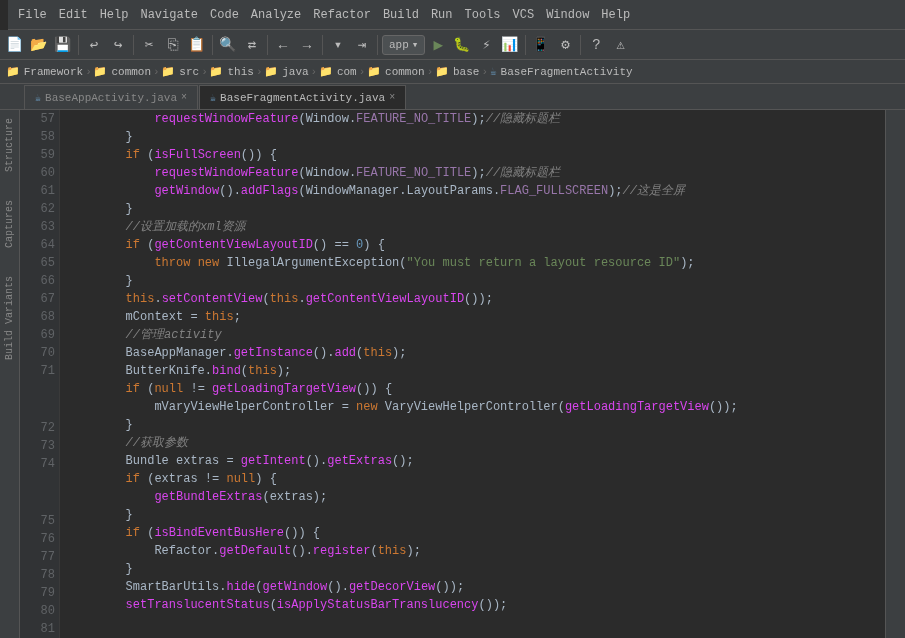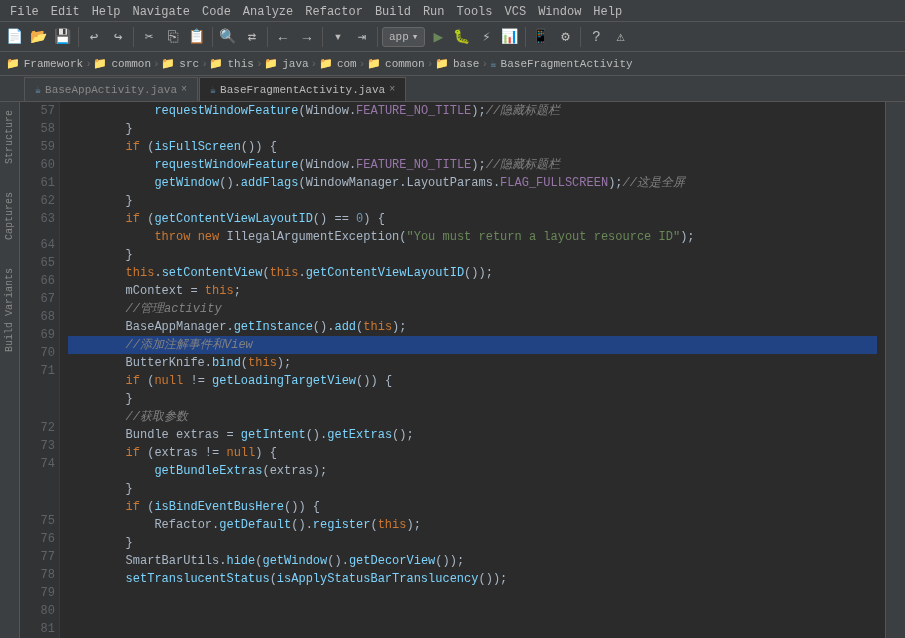--- a/index.html
+++ b/index.html
@@ -1,25 +1,26 @@
 <!DOCTYPE html>
 <html><head>
   <meta charset="utf-8">
   <style>
     * { margin: 0; padding: 0; box-sizing: border-box; }
     body { background: #2b2b2b; font-family: 'Courier New', Courier, monospace; font-size: 12px; color: #a9b7c6; width: 905px; height: 638px; overflow: hidden; }
 
     
     .menubar {
       background: #3c3f41;
-      height: 22px;
-      display: flex;
-      align-items: flex-end;
+      height: 30px;
+      display: flex;
+      align-items: center;
       padding: 0 4px;
       border-bottom: 1px solid #555;
+      margin-left: 8px;
     }
     .menubar-item {
       color: #bbbbbb;
       padding: 2px 6px;
       font-size: 12px;
       cursor: pointer;
     }
 
     
     .toolbar {
@@ -151,21 +152,21 @@
       white-space: pre;
       line-height: 18px;
       font-size: 12px;
     }
 
     
     .kw { color: #cc7832; } 
     .str { color: #6a8759; } 
     .num { color: #6897bb; }
     .comment-cn { color: #808080; font-style: italic; }
-    .method { color: #7dd3fc; } 
+    .method { color: #d946ef; } 
     .class-name { color: #a9b7c6; }
     .static-field { color: #9876aa; }
 
     
     .side-panel-right {
       width: 20px;
       background: #3c3f41;
       border-left: 1px solid #555;
       display: flex;
       flex-direction: column;
@@ -287,21 +288,21 @@
   <div class="editor-area">
 
     <div class="line-numbers" id="line-nums">
         <div style="line-height: 18px;">57</div>
         <div style="line-height: 18px;">58</div>
         <div style="line-height: 18px;">59</div>
         <div style="line-height: 18px;">60</div>
         <div style="line-height: 18px;">61</div>
         <div style="line-height: 18px;">62</div>
         <div style="line-height: 18px;">63</div>
-        <div style="line-height: 18px; margin-top: 8px;">64</div>
+        <div style="line-height: 18px;">64</div>
         <div style="line-height: 18px;">65</div>
         <div style="line-height: 18px;">66</div>
         <div style="line-height: 18px;">67</div>
         <div style="line-height: 18px;">68</div>
         <div style="line-height: 18px;">69</div>
         <div style="line-height: 18px;">70</div>
         <div style="line-height: 18px;">71</div>
         <div style="line-height: 18px; margin-top: 39px;">72</div>
         <div style="line-height: 18px;">73</div>
         <div style="line-height: 18px;">74</div>
@@ -320,31 +321,32 @@
       </div>
 
     <div class="code-content" id="code-lines">
         <div class="code-line">            <span class="method">requestWindowFeature</span>(<span class="class-name">Window</span>.<span class="static-field">FEATURE_NO_TITLE</span>);<span class="comment-cn">//隐藏标题栏</span></div>
         <div class="code-line">        }</div>
         <div class="code-line">        <span class="kw">if</span> (<span class="method">isFullScreen</span>()) {</div>
         <div class="code-line">            <span class="method">requestWindowFeature</span>(<span class="class-name">Window</span>.<span class="static-field">FEATURE_NO_TITLE</span>);<span class="comment-cn">//隐藏标题栏</span></div>
         <div class="code-line">            <span class="method">getWindow</span>().<span class="method">addFlags</span>(<span class="class-name">WindowManager</span>.<span class="class-name">LayoutParams</span>.<span class="static-field">FLAG_FULLSCREEN</span>);<span class="comment-cn">//这是全屏</span></div>
         <div class="code-line">        }</div>
         <div class="code-line"></div>
+        <div class="code-line">        <span class="comment-cn">//设置加载的xml资源</span></div>
         <div class="code-line">        <span class="kw">if</span> (<span class="method">getContentViewLayoutID</span>() == <span class="num">0</span>) {</div>
         <div class="code-line" style="background: transparent;">            <span class="kw">throw</span> <span class="kw">new</span> <span class="class-name">IllegalArgumentException</span>(<span class="str">"You must return a layout resource ID"</span>);</div>
         <div class="code-line">        }</div>
         <div class="code-line" style="background: transparent;">        <span class="kw">this</span>.<span class="method">setContentView</span>(<span class="kw">this</span>.<span class="method">getContentViewLayoutID</span>());</div>
         <div class="code-line">        mContext = <span class="kw">this</span>;</div>
         <div class="code-line">        <span class="comment-cn">//管理activity</span></div>
         <div class="code-line" style="background: transparent;">        <span class="class-name">BaseAppManager</span>.<span class="method">getInstance</span>().<span class="method">add</span>(<span class="kw">this</span>);</div>
-        <div class="code-line" style="background: rgb(33, 66, 131);">        <span class="comment-cn">//添加注解事件和View</span></div>
         <div class="code-line">        <span class="class-name">ButterKnife</span>.<span class="method">bind</span>(<span class="kw">this</span>);</div>
         <div class="code-line"></div>
         <div class="code-line">        <span class="kw">if</span> (<span class="kw">null</span> != <span class="method">getLoadingTargetView</span>()) {</div>
+        <div class="code-line">            mVaryViewHelperController = <span class="kw">new</span> <span class="class-name">VaryViewHelperController</span>(<span class="method">getLoadingTargetView</span>());</div>
         <div class="code-line">        }</div>
         <div class="code-line">        <span class="comment-cn">//获取参数</span></div>
         <div class="code-line">        <span class="class-name">Bundle</span> extras = <span class="method">getIntent</span>().<span class="method">getExtras</span>();</div>
         <div class="code-line">        <span class="kw">if</span> (extras != <span class="kw">null</span>) {</div>
         <div class="code-line">            <span class="method">getBundleExtras</span>(extras);</div>
         <div class="code-line">        }</div>
         <div class="code-line">        <span class="kw">if</span> (<span class="method">isBindEventBusHere</span>()) {</div>
         <div class="code-line">            <span class="class-name">Refactor</span>.<span class="method">getDefault</span>().<span class="method">register</span>(<span class="kw">this</span>);</div>
         <div class="code-line">        }</div>
         <div class="code-line"></div>

